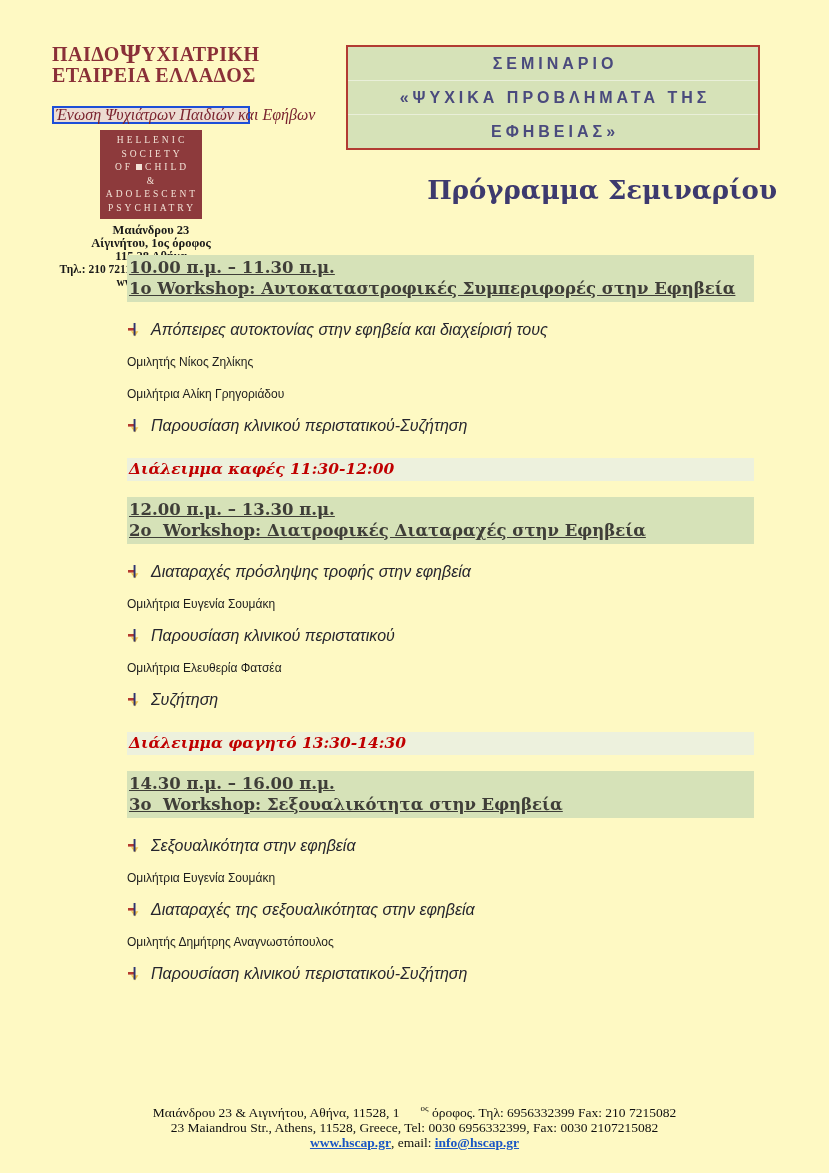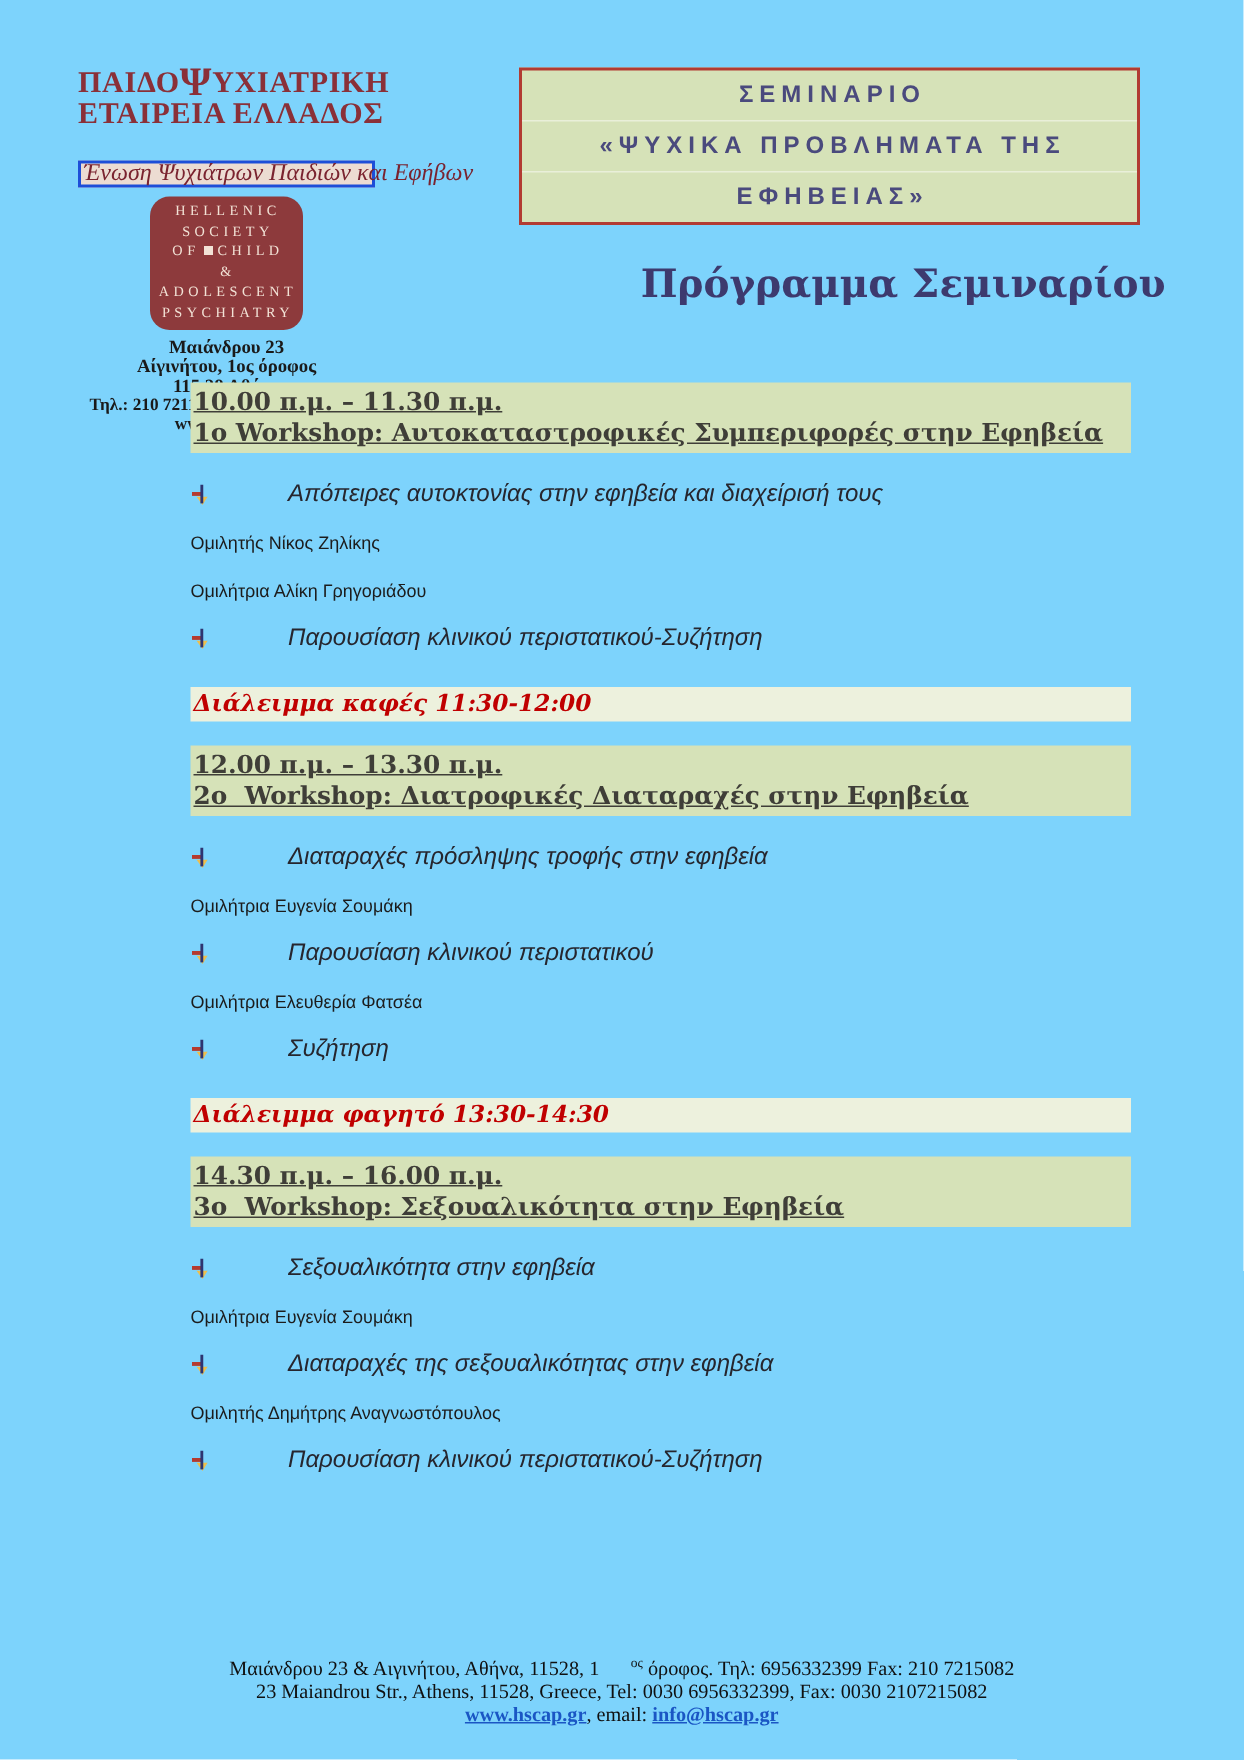--- a/index.html
+++ b/index.html
@@ -1,37 +1,37 @@
 <!DOCTYPE html>
 <html><head>
 <meta charset="utf-8">
 <style>
   * { margin:0; padding:0; box-sizing:border-box; }
   html,body { background:#ffffff; }
   .page {
-    position:relative; width:829px; height:1173px; background:#7dd3fc;
+    position:relative; width:829px; height:1173px; background:#fef9c3;
     font-family:"Liberation Sans", sans-serif; overflow:hidden;
   }
 
   
   .logo { position:absolute; left:52px; top:44px; width:198px; text-align:center; }
   .logo-title {
     font-family:"Liberation Serif", serif; font-weight:700; color:#8a3038;
     font-size:20px; line-height:21px; letter-spacing:0.5px; white-space:nowrap;
   }
   .logo-title .psi { font-size:27px; line-height:20px; vertical-align:-2px; }
   .logo-band {
     margin-top:20px; border:2px solid #1d4ed8; background:#ecdcd2; color:#7a232f;
     font-family:"Liberation Serif", serif; font-style:italic; font-size:16px;
     line-height:12px; padding:1px 2px; white-space:nowrap;
   }
   .seal {
     width:102px; margin:6px auto 5px auto; background:#8d3a3c; color:#f2e2d6;
     font-family:"Liberation Serif", serif; font-size:9.5px; line-height:13.5px;
-    letter-spacing:3px; padding:4px 2px 4px 4px; text-align:center;border-radius:13px;
+    letter-spacing:3px; padding:4px 2px 4px 4px; text-align:center;
   }
   .seal-square { display:inline-block; width:6px; height:6px; background:#f2e2d6; margin:0 3px; }
   .logo-address {
     margin-top:4px; font-family:"Liberation Serif", serif; font-weight:700;
     color:#1a1a1a; font-size:12.5px; line-height:13px;
   }
   .logo-address .small { font-size:11.5px; }
 
   
   .seminar-box {
@@ -59,21 +59,21 @@
     color:#3f3e38; text-decoration:underline; margin-bottom:27px; white-space:pre-wrap;
   }
   .session-band { background:#d6e2b8; padding:2px 4px 3px 2px; margin-bottom:18px; }
   .s-time, .s-title {
     font-family:"DejaVu Serif", serif; font-weight:700; font-size:16.5px;
     line-height:21px; color:#3f3e38; white-space:pre-wrap;
   }
   .s-time span, .s-title span { text-decoration:underline; }
   .topic-row { display:flex; align-items:flex-start; margin-bottom:12px; line-height:20px; }
   .bullet-icon { flex:none; width:13px; height:14px; margin:3px 10px 0 1px; }
-  .topic { font-style:italic; font-size:16px; color:#26262e;margin-left:41px; }
+  .topic { font-style:italic; font-size:16px; color:#26262e; }
   .speaker-row { font-size:12px; color:#1c1c1c; line-height:20px; margin-bottom:12px; }
   .break-band {
     background:#edf1dd; color:#c00000; font-family:"DejaVu Serif", serif;
     font-weight:700; font-size:15.5px; line-height:18px;
     padding:2px 4px 3px 2px; margin-top:22px; margin-bottom:16px; white-space:pre-wrap;font-style:italic;
   }
 
   
   .footer {
     position:absolute; left:0; top:1101px; width:829px; text-align:center;

